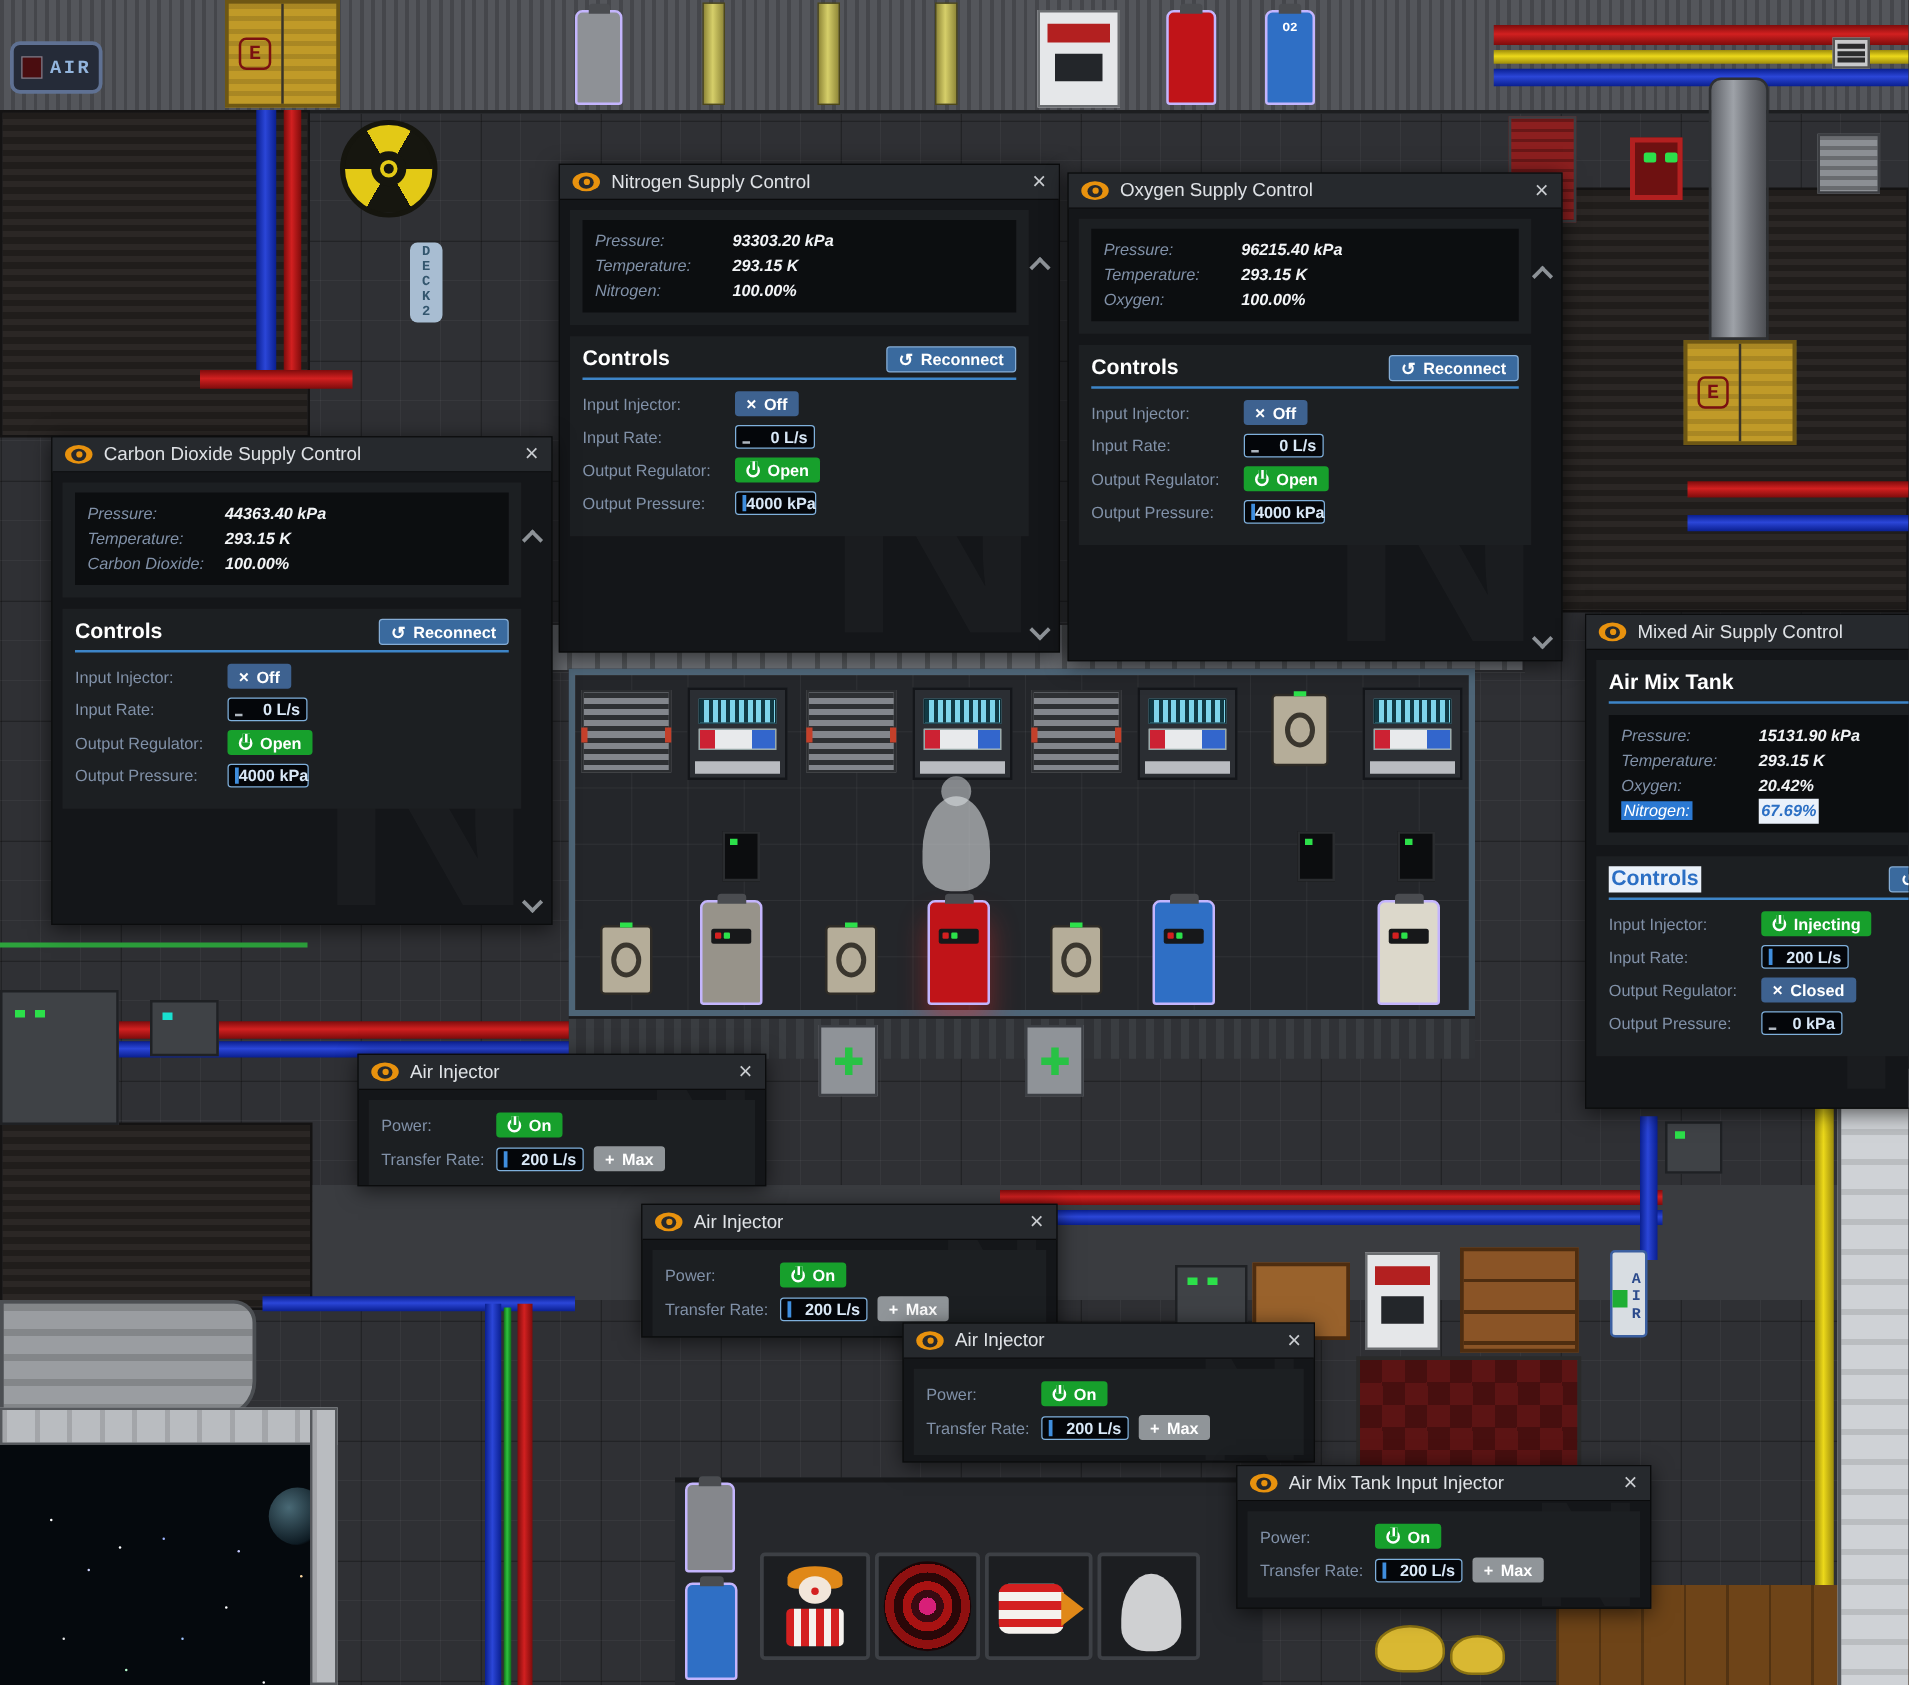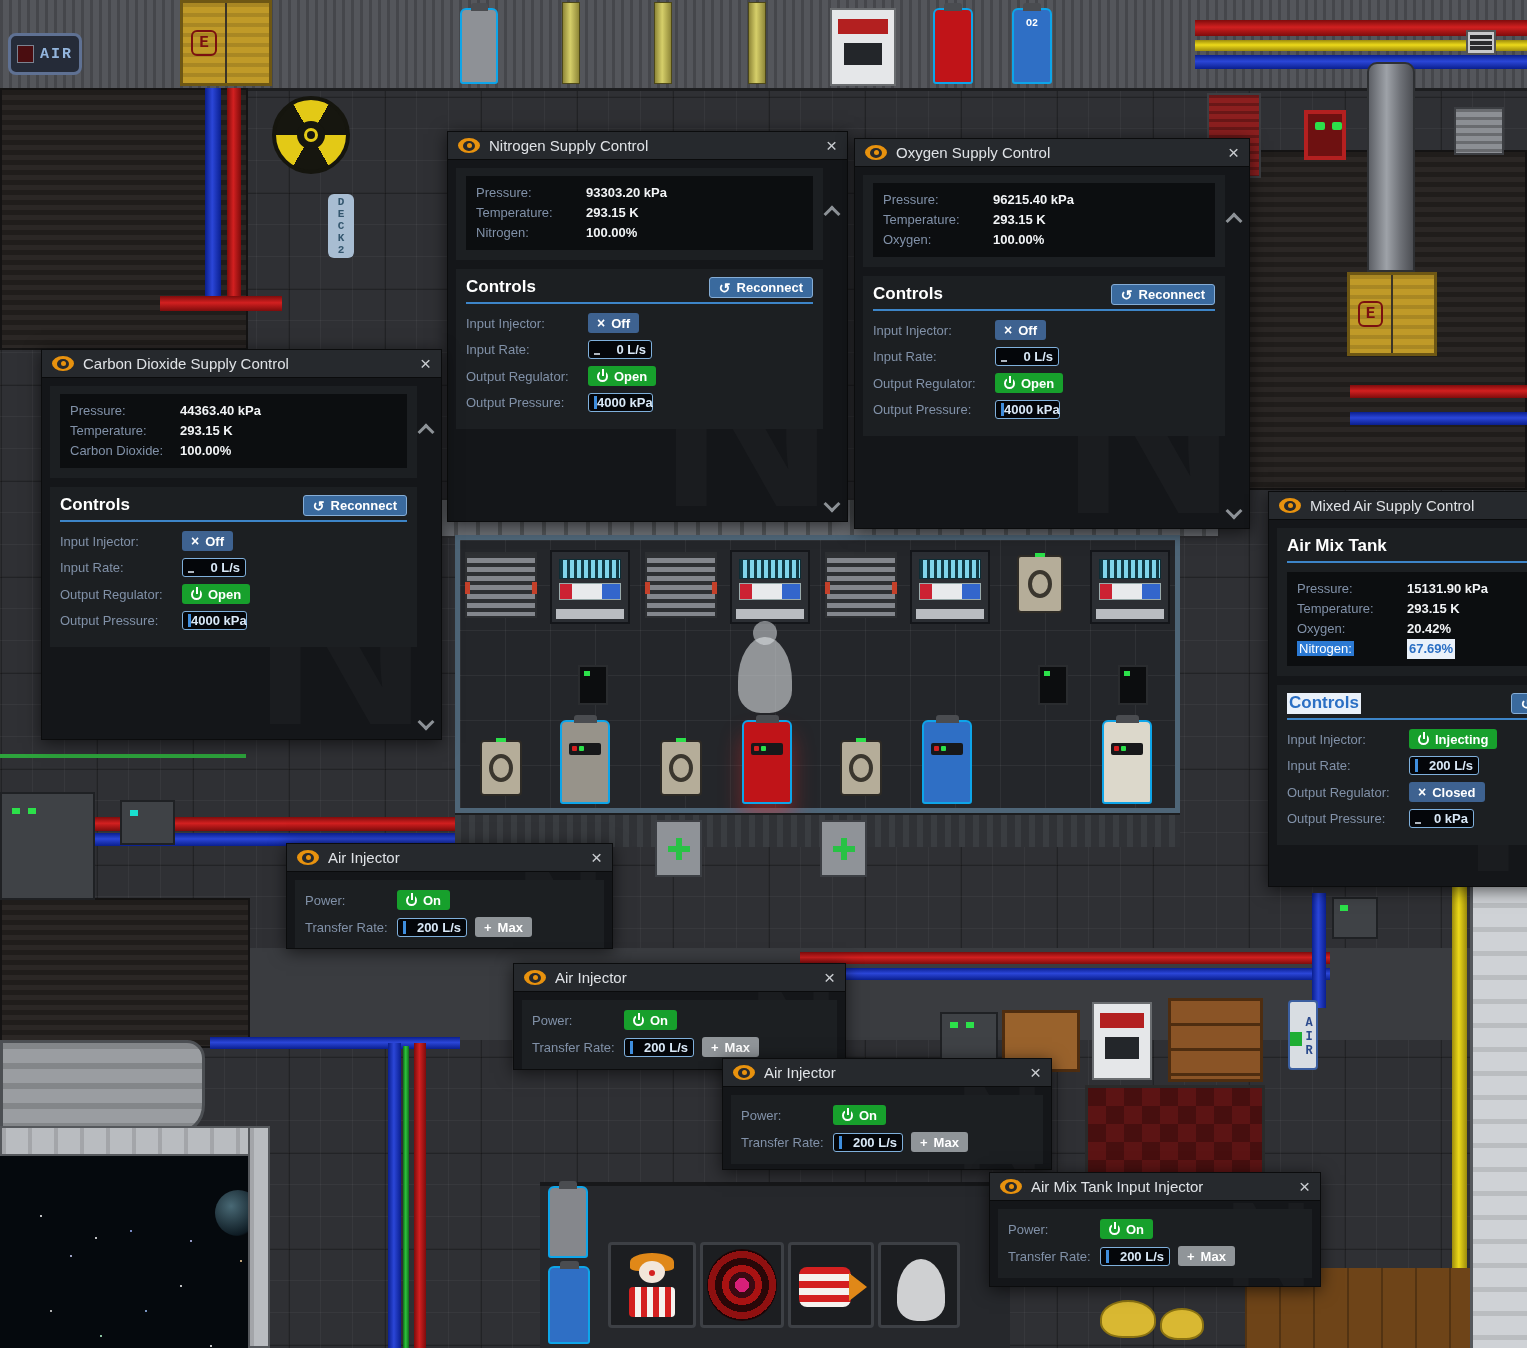--- a/index.html
+++ b/index.html
@@ -44,21 +44,21 @@
     background-image:repeating-linear-gradient(180deg,rgba(0,0,0,.12) 0 4px,transparent 4px 10px);}
   .door .half:last-child{border-right:none;}
   .door .e{color:#7a1010;font:bold 16px "Liberation Mono",monospace;border:2px solid #7a1010;border-radius:6px;padding:2px 6px;}
   .vent{background:#c8c9cb;border:2px solid #555;box-sizing:border-box;display:flex;flex-direction:column;justify-content:space-evenly;padding:2px;}
   .vent i{display:block;height:4px;background:#2a2b2d;}
   .chimney{background:linear-gradient(90deg,#5d6066,#9ea2a8 40%,#707379 70%,#4c4e53);border-radius:10px 10px 0 0;border:2px solid #2e3033;box-sizing:border-box;}
   .redled{background:#6e1111;border:4px solid #b32020;box-sizing:border-box;}
   .redled i{position:absolute;top:8px;width:10px;height:8px;background:#2ce04a;border-radius:2px;}
   .machine{background:#8c8f94;border:2px solid #3c3e42;box-sizing:border-box;
     background-image:repeating-linear-gradient(180deg,rgba(0,0,0,.25) 0 3px,transparent 3px 8px);}
-  .canister{border-radius:6px 6px 3px 3px;border:2px solid #0ea5e9;box-sizing:border-box;}
+  .canister{border-radius:6px 6px 3px 3px;border:2px solid #c4b5fd;box-sizing:border-box;}
   .canister::before{content:"";position:absolute;left:25%;top:-7px;width:50%;height:8px;background:#4a4c50;border-radius:3px 3px 0 0;}
   .canister .scr{position:absolute;left:15%;top:26%;width:70%;height:12px;background:#17181a;border-radius:2px;
     display:flex;align-items:center;gap:2px;padding-left:3px;box-sizing:border-box;}
   .canister .scr i{width:5px;height:5px;border-radius:1px;}
   .pillar{background:linear-gradient(90deg,#8f8738,#d6cf6a 45%,#8f8738);border:1px solid #4c4719;box-sizing:border-box;}
   .room{background:#24262a;border:5px solid #4e6577;box-sizing:border-box;
     background-image:linear-gradient(rgba(255,255,255,.05) 1px,transparent 1px),linear-gradient(90deg,rgba(255,255,255,.05) 1px,transparent 1px);
     background-size:45px 45px;}
   .dev{position:absolute;background:#2b2e33;border:2px solid #14161a;box-sizing:border-box;}
   .dev .s1{position:absolute;left:7px;top:7px;right:7px;height:18px;background:#7fd4ea;
@@ -123,21 +123,21 @@
   .eyein::after{content:"";width:5px;height:5px;background:#e8920e;border-radius:50%;}
   .wt{flex:1;font-size:15px;color:#dfe2e6;white-space:nowrap;overflow:hidden;}
   .wx{font-size:19px;color:#c9ccd0;line-height:1;cursor:pointer;}
   .wbody{position:relative;height:calc(100% - 28px);box-sizing:border-box;padding:8px 24px 8px 8px;overflow:hidden;}
   .inj .wbody{padding:8px;}
   .wm{position:absolute;right:14px;bottom:2px;font-size:240px;font-weight:800;line-height:.8;color:rgba(255,255,255,.028);pointer-events:none;}
   .inj .wm{font-size:120px;right:8px;bottom:-6px;}
   .sect{position:relative;background:#1c1f22;padding:8px 10px 10px;margin-bottom:9px;}
   .sh{font-size:17px;font-weight:bold;color:#fff;border-bottom:2px solid #3d85c8;padding-bottom:5px;margin-bottom:9px;}
   .shc{display:flex;justify-content:space-between;padding-bottom:4px;}
-  .stats{background:#0c0e10;padding:7px 10px;}
+  .stats{background:#0c0e10;padding:7px 10px;font-style:italic;}
   .srow{display:flex;line-height:20px;}
   .sl{width:110px;color:#8191a8;flex:none;}
   .sv{color:#f2f4f6;font-weight:bold;}
   .crow{display:flex;align-items:center;margin:7px 0;}
   .cl{width:122px;color:#8191a8;flex:none;}
   .cl2{width:92px;color:#8191a8;flex:none;}
   .btn{display:inline-flex;align-items:center;gap:6px;border:none;border-radius:3px;padding:2px 9px;height:20px;
     color:#fff;font-weight:bold;font-size:13px;font-family:inherit;cursor:pointer;box-sizing:border-box;}
   .b-blue{background:#3e6290;}
   .b-green{background:#17a02c;}

